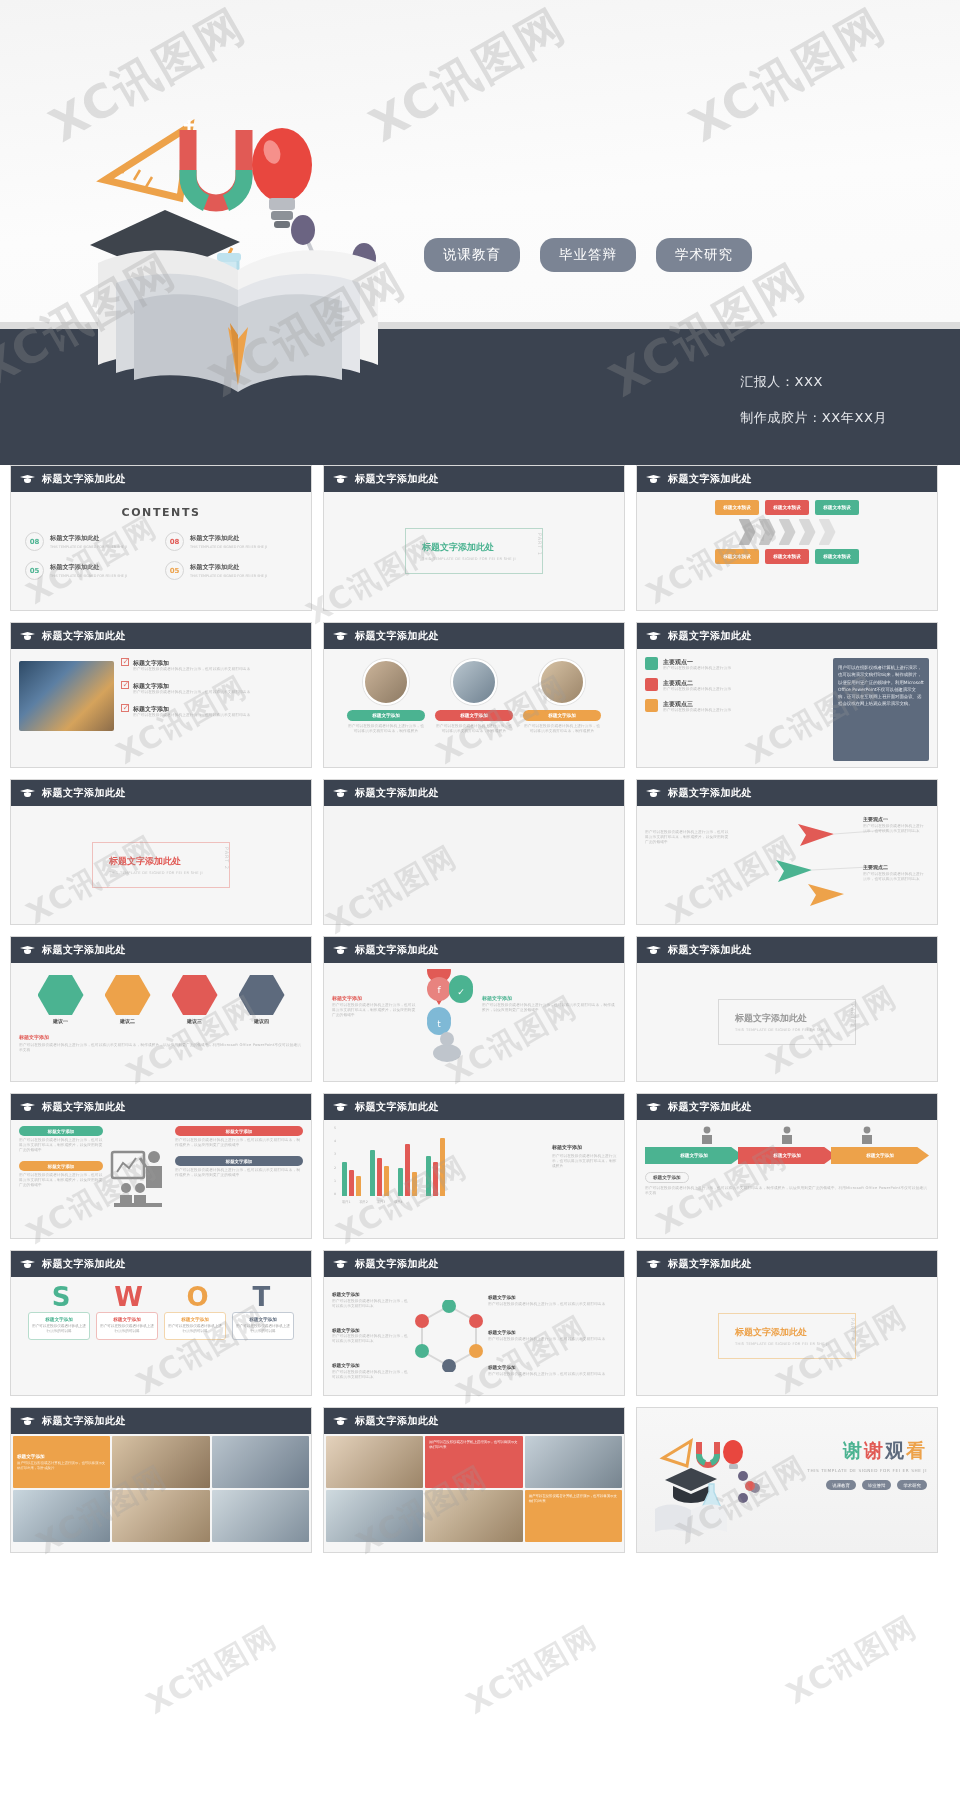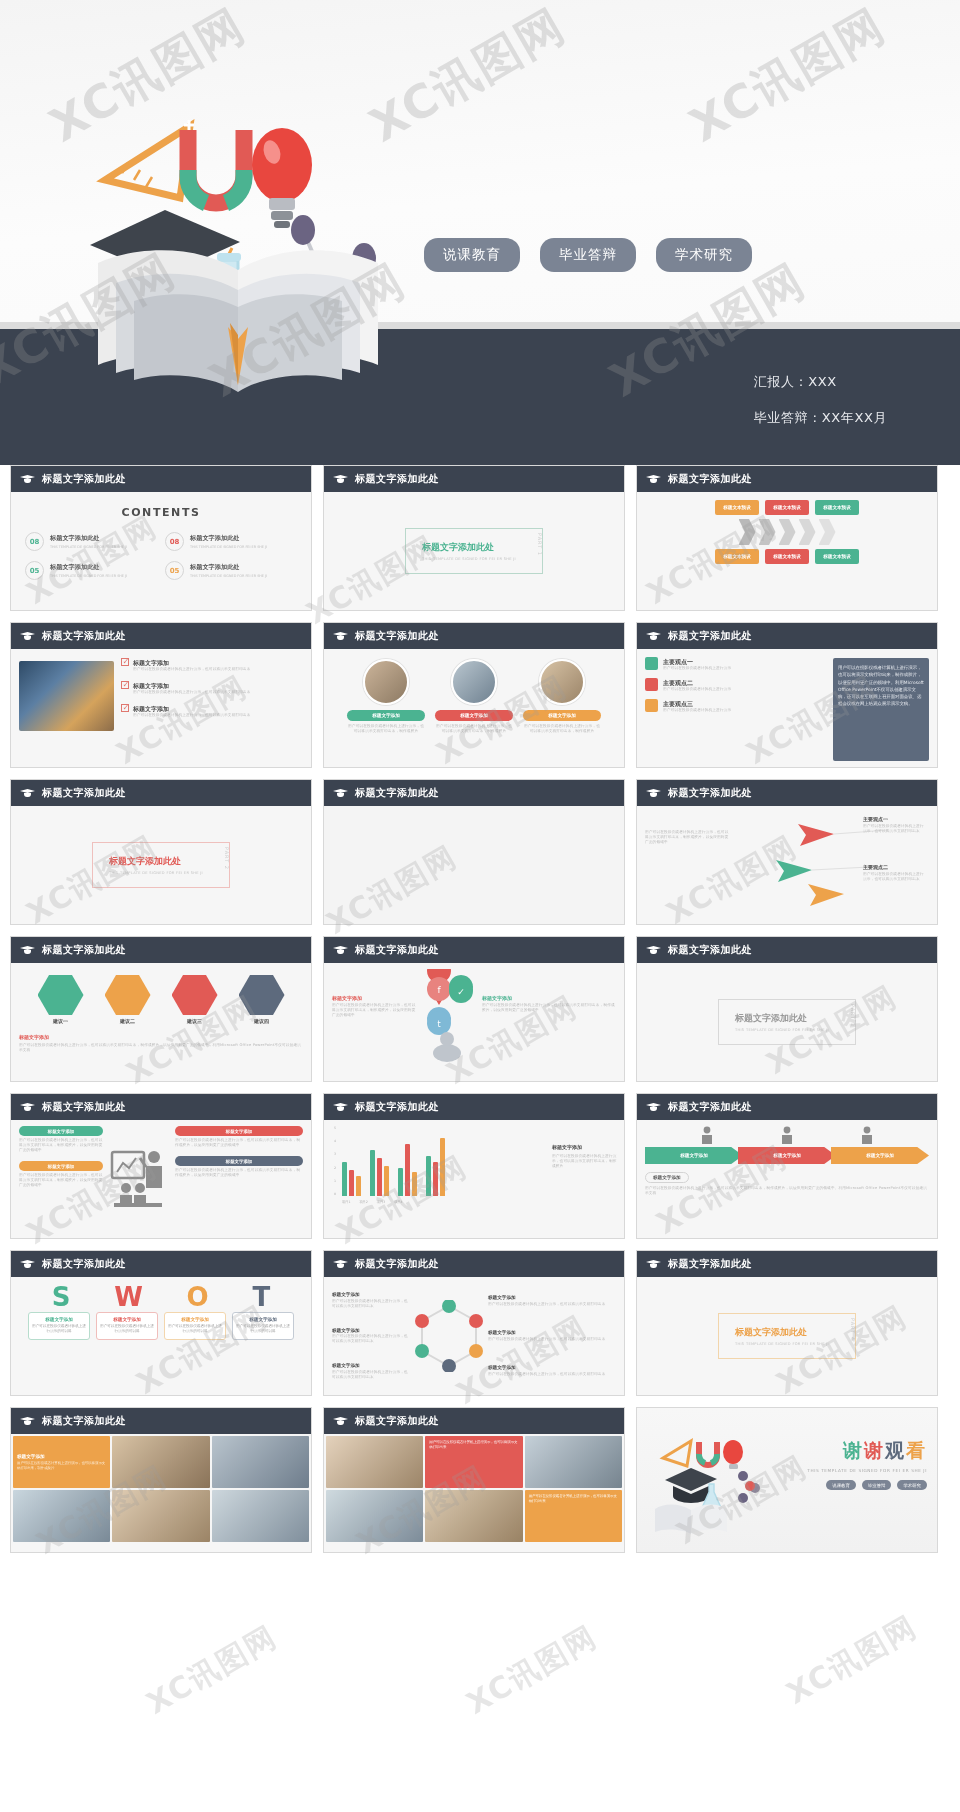--- a/index.html
+++ b/index.html
@@ -242,21 +242,21 @@
 
 
     <div class="pill-row">
       <div class="pill">说课教育</div>
       <div class="pill">毕业答辩</div>
       <div class="pill">学术研究</div>
     </div>
 
     <div class="meta">
       <div>汇报人：XXX</div>
-      <div>毕业答辩：XX年XX月</div>
+      <div>制作成胶片：XX年XX月</div>
     </div>
   </div>
 
   <div class="grid">
 
     <div class="row">
 
       <div class="slide">
         <div class="slide-hdr">
           <span class="cap-ico">

